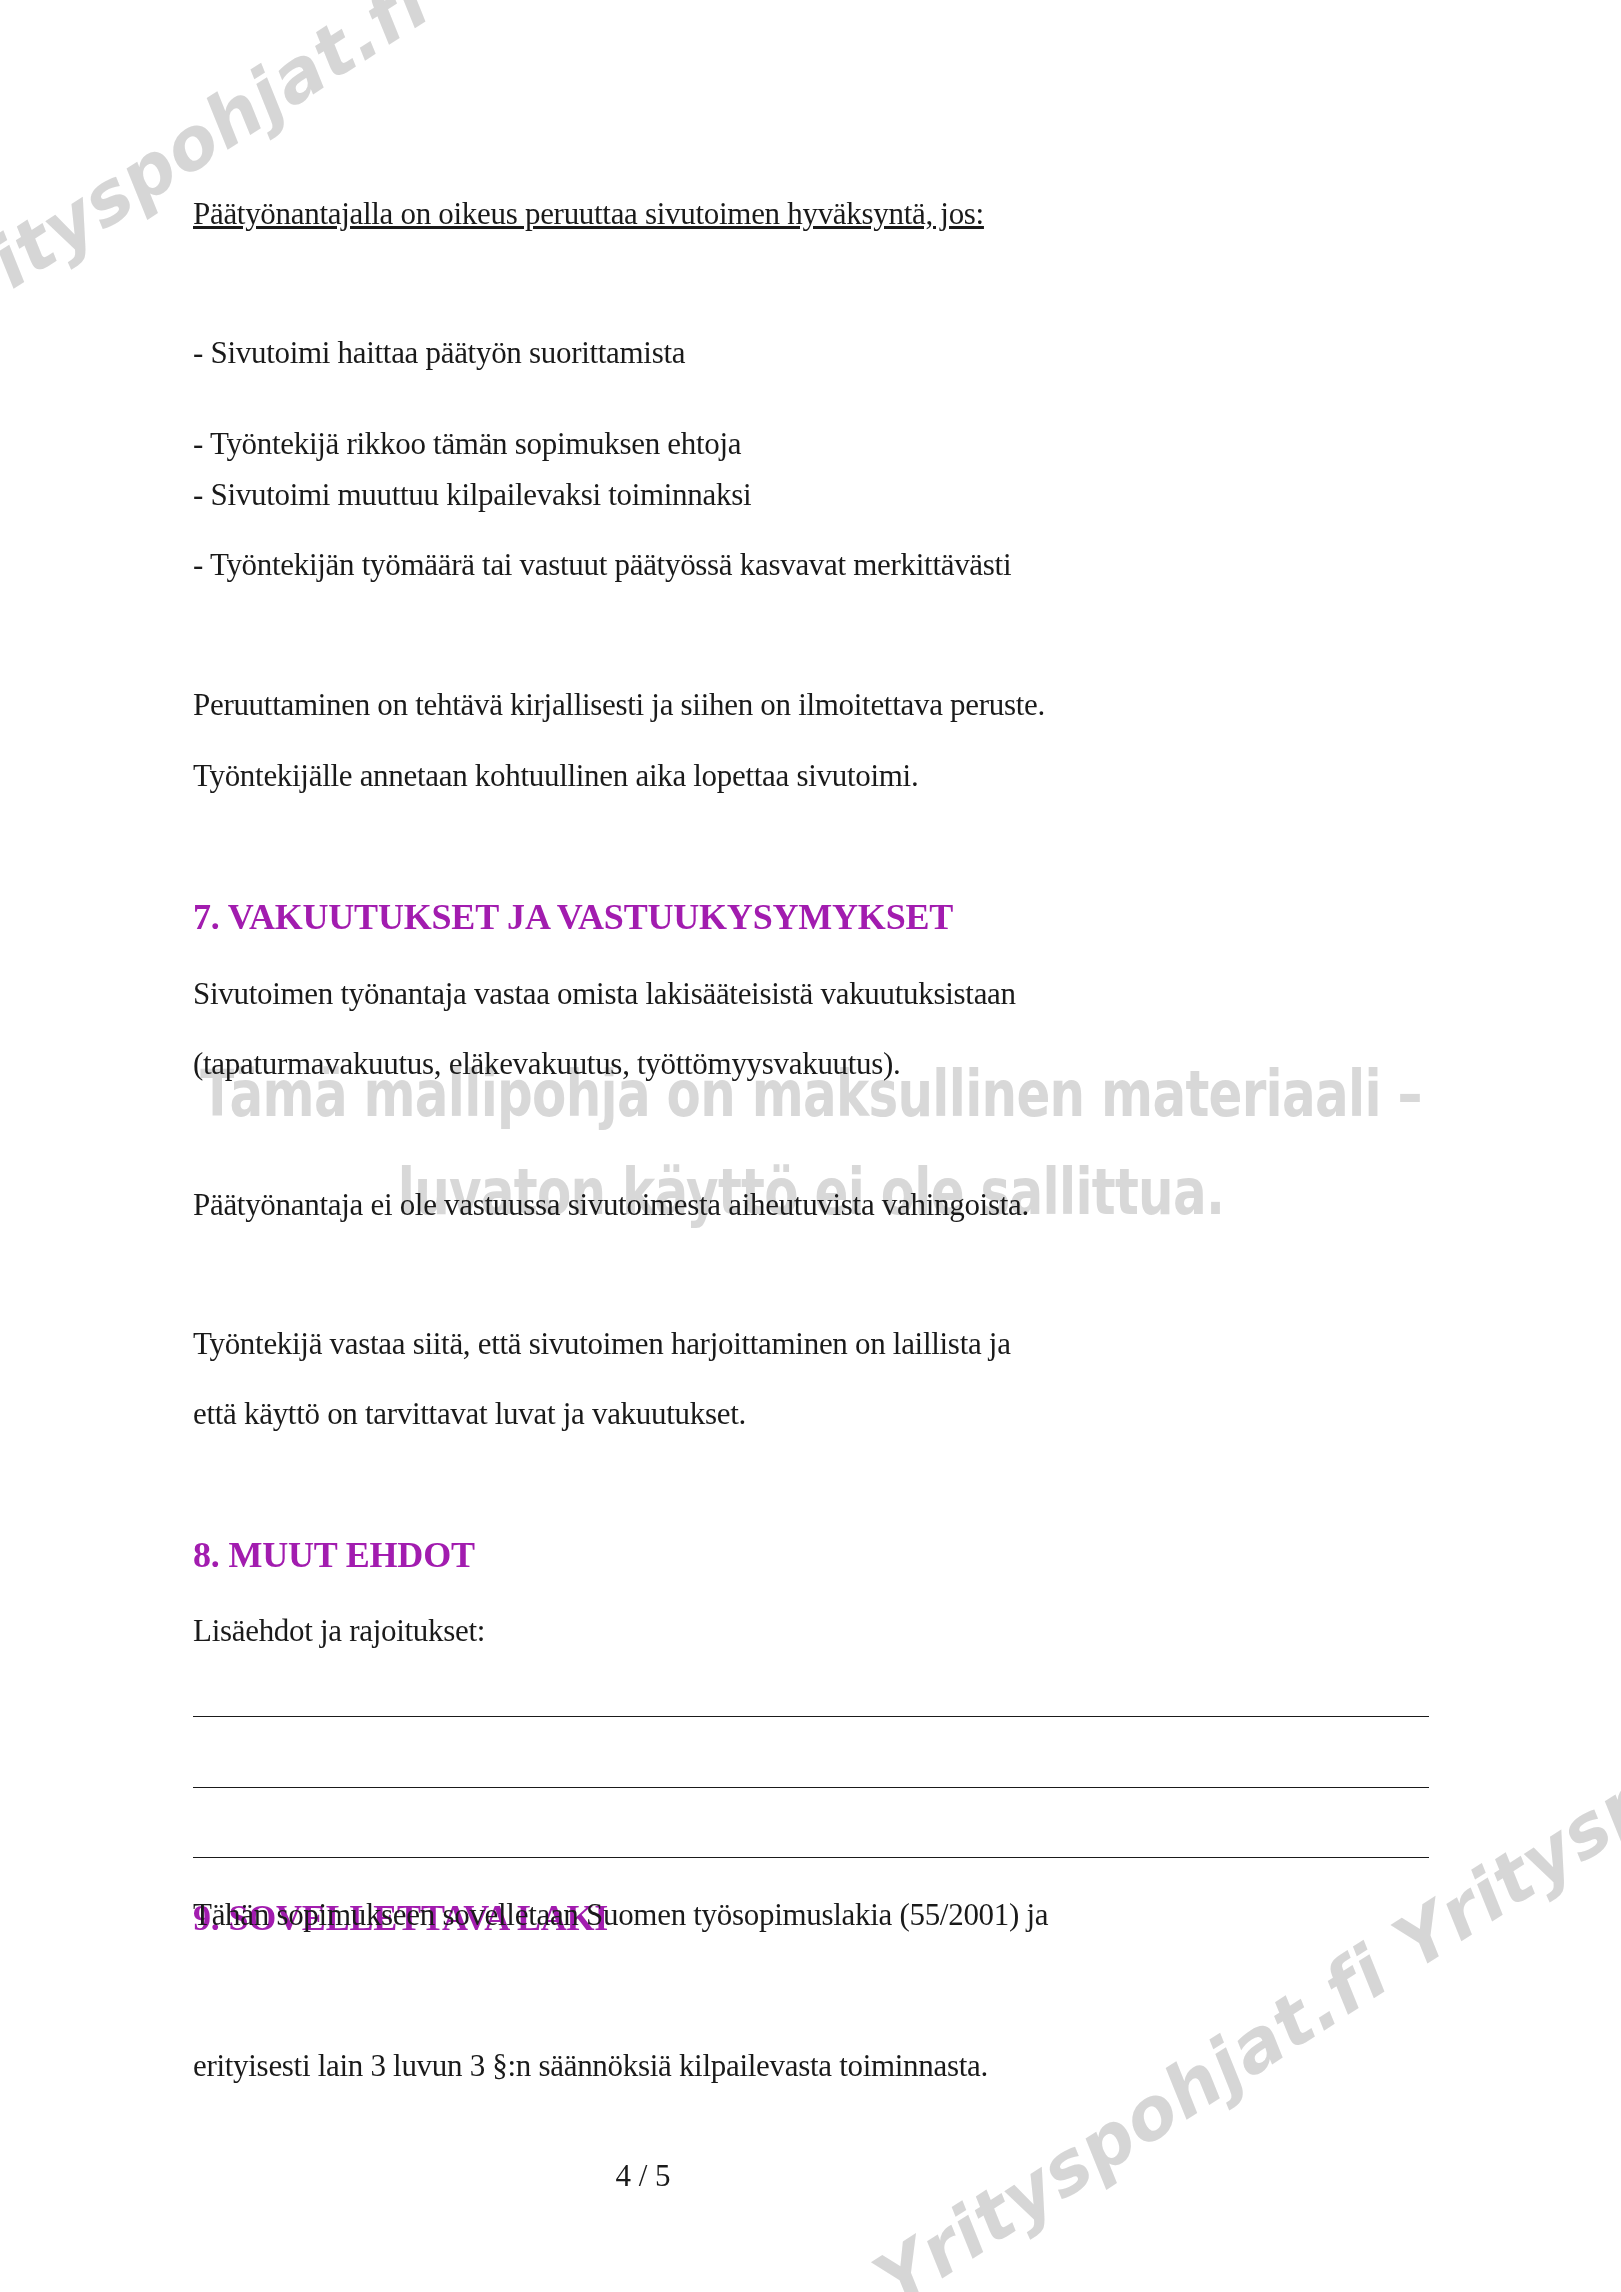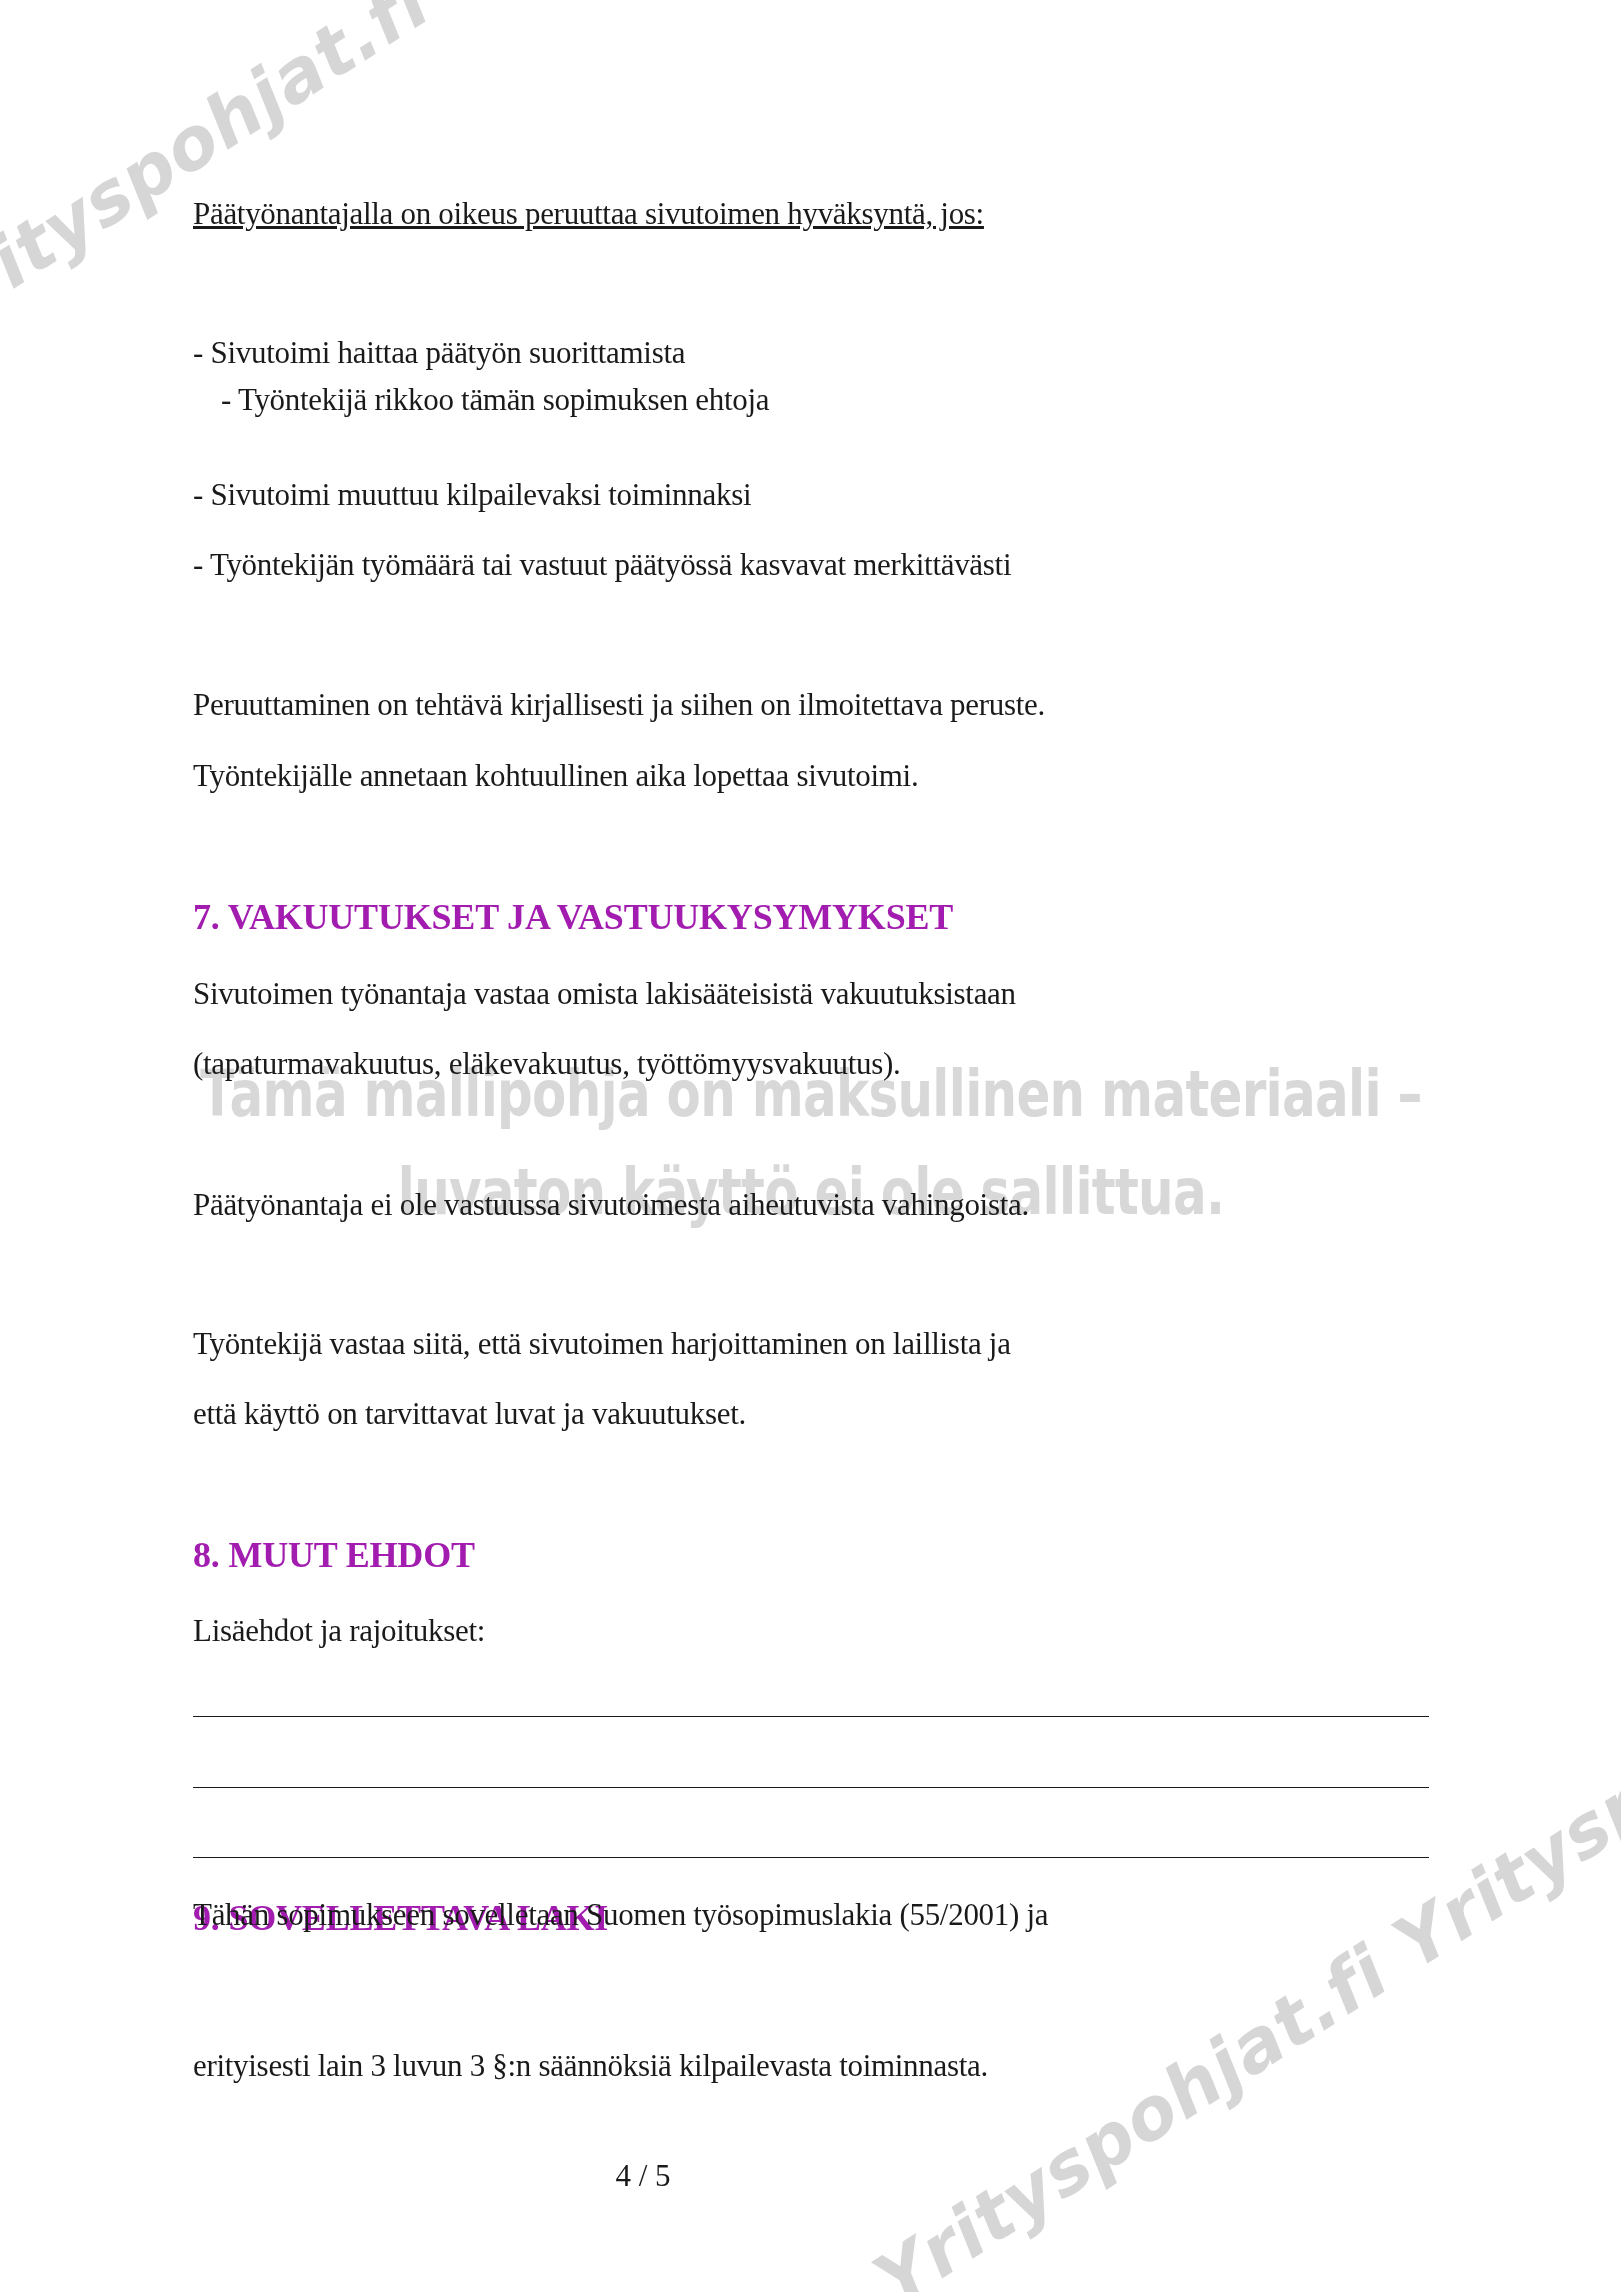--- a/index.html
+++ b/index.html
@@ -54,21 +54,21 @@
   <div class="wm-diag" style="left:905px; top:2239px;">Yrityspohjat.fi Yrityspohjat.fi Yrityspohjat.fi</div>
 
   <div class="wm-center" style="top:1057px;">Tämä mallipohja on maksullinen materiaali –</div>
   <div class="wm-center" style="top:1155px;">luvaton käyttö ei ole sallittua.</div>
 
   <div class="content">
     <div class="line" style="top:194px;text-decoration:underline;">Päätyönantajalla on oikeus peruuttaa sivutoimen hyväksyntä, jos:</div>
 
     <div>
       <div class="line" style="top:333px;">- Sivutoimi haittaa päätyön suorittamista</div>
-      <div class="line" style="top:380px;margin-left:28px;">- Työntekijä rikkoo tämän sopimuksen ehtoja</div>
+      <div class="line" style="top:424px;">- Työntekijä rikkoo tämän sopimuksen ehtoja</div>
       <div class="line" style="top:475px;">- Sivutoimi muuttuu kilpailevaksi toiminnaksi</div>
       <div class="line" style="top:545px;">- Työntekijän työmäärä tai vastuut päätyössä kasvavat merkittävästi</div>
     </div>
 
     <div class="line" style="top:685px;">Peruuttaminen on tehtävä kirjallisesti ja siihen on ilmoitettava peruste.</div>
     <div class="line" style="top:756px;">Työntekijälle annetaan kohtuullinen aika lopettaa sivutoimi.</div>
 
     <div class="heading" style="top:896px;">7. VAKUUTUKSET JA VASTUUKYSYMYKSET</div>
     <div class="line" style="top:974px;">Sivutoimen työnantaja vastaa omista lakisääteisistä vakuutuksistaan</div>
     <div class="line" style="top:1044px;">(tapaturmavakuutus, eläkevakuutus, työttömyysvakuutus).</div>

